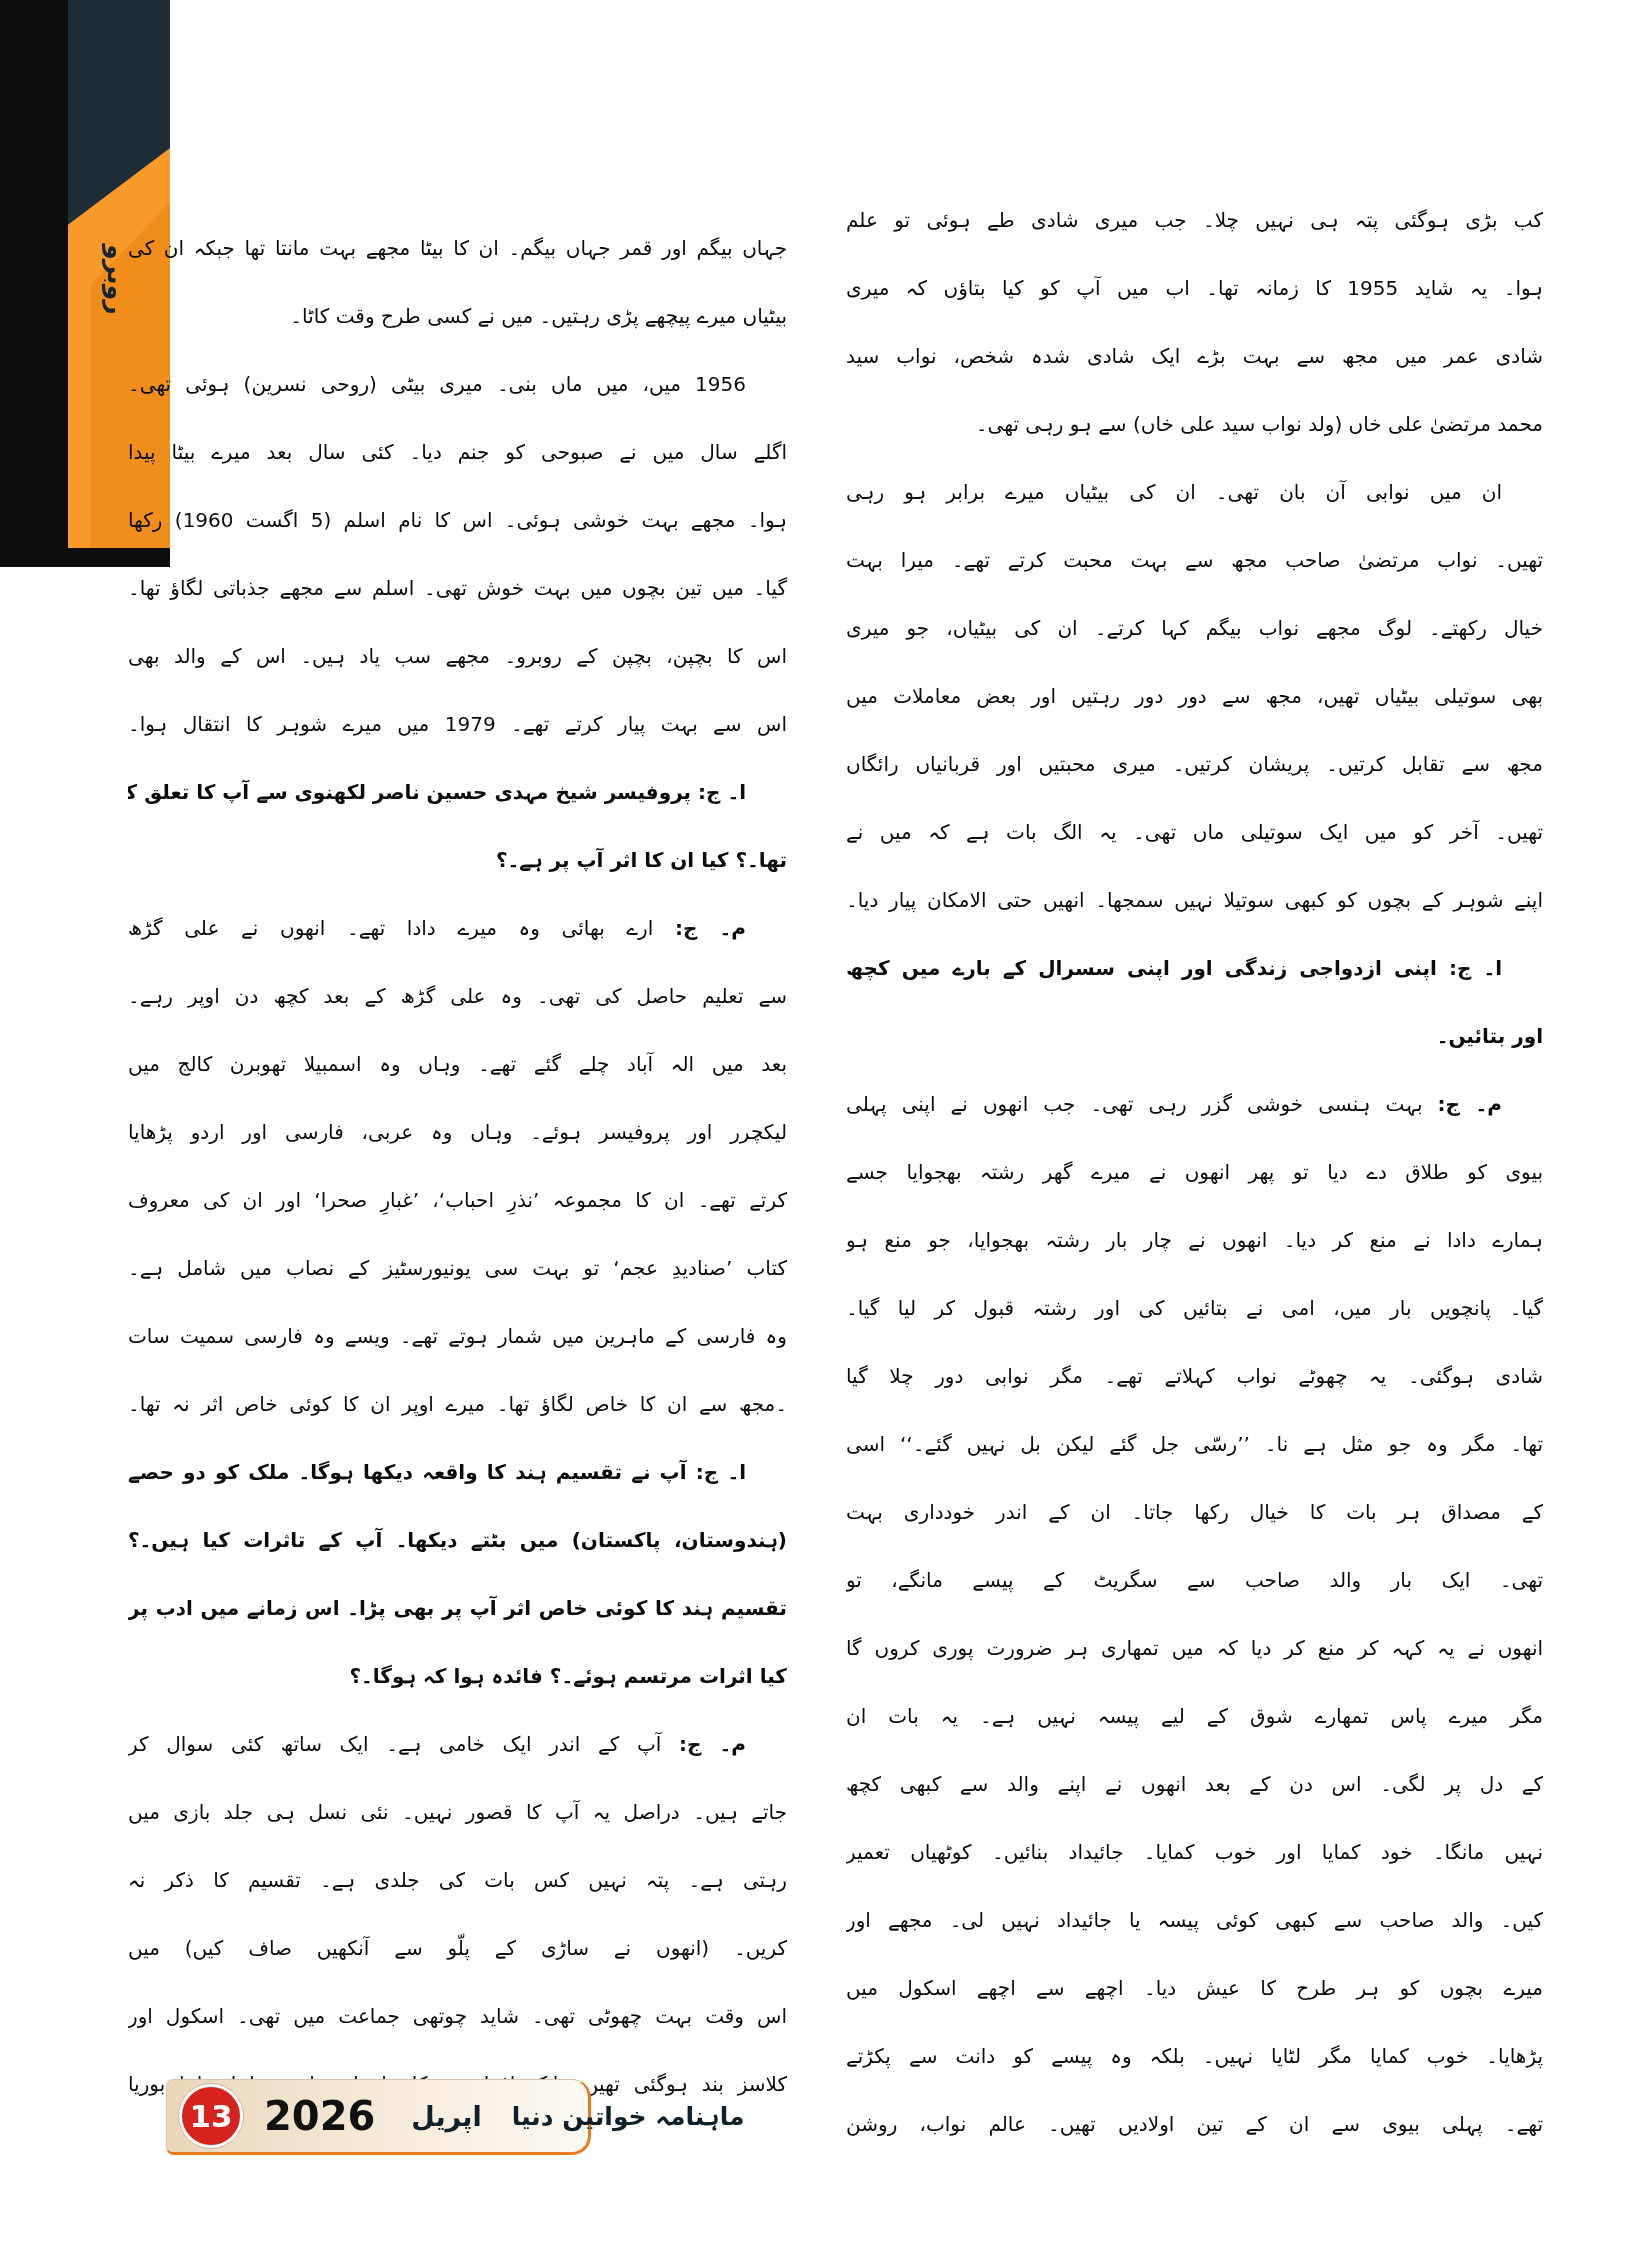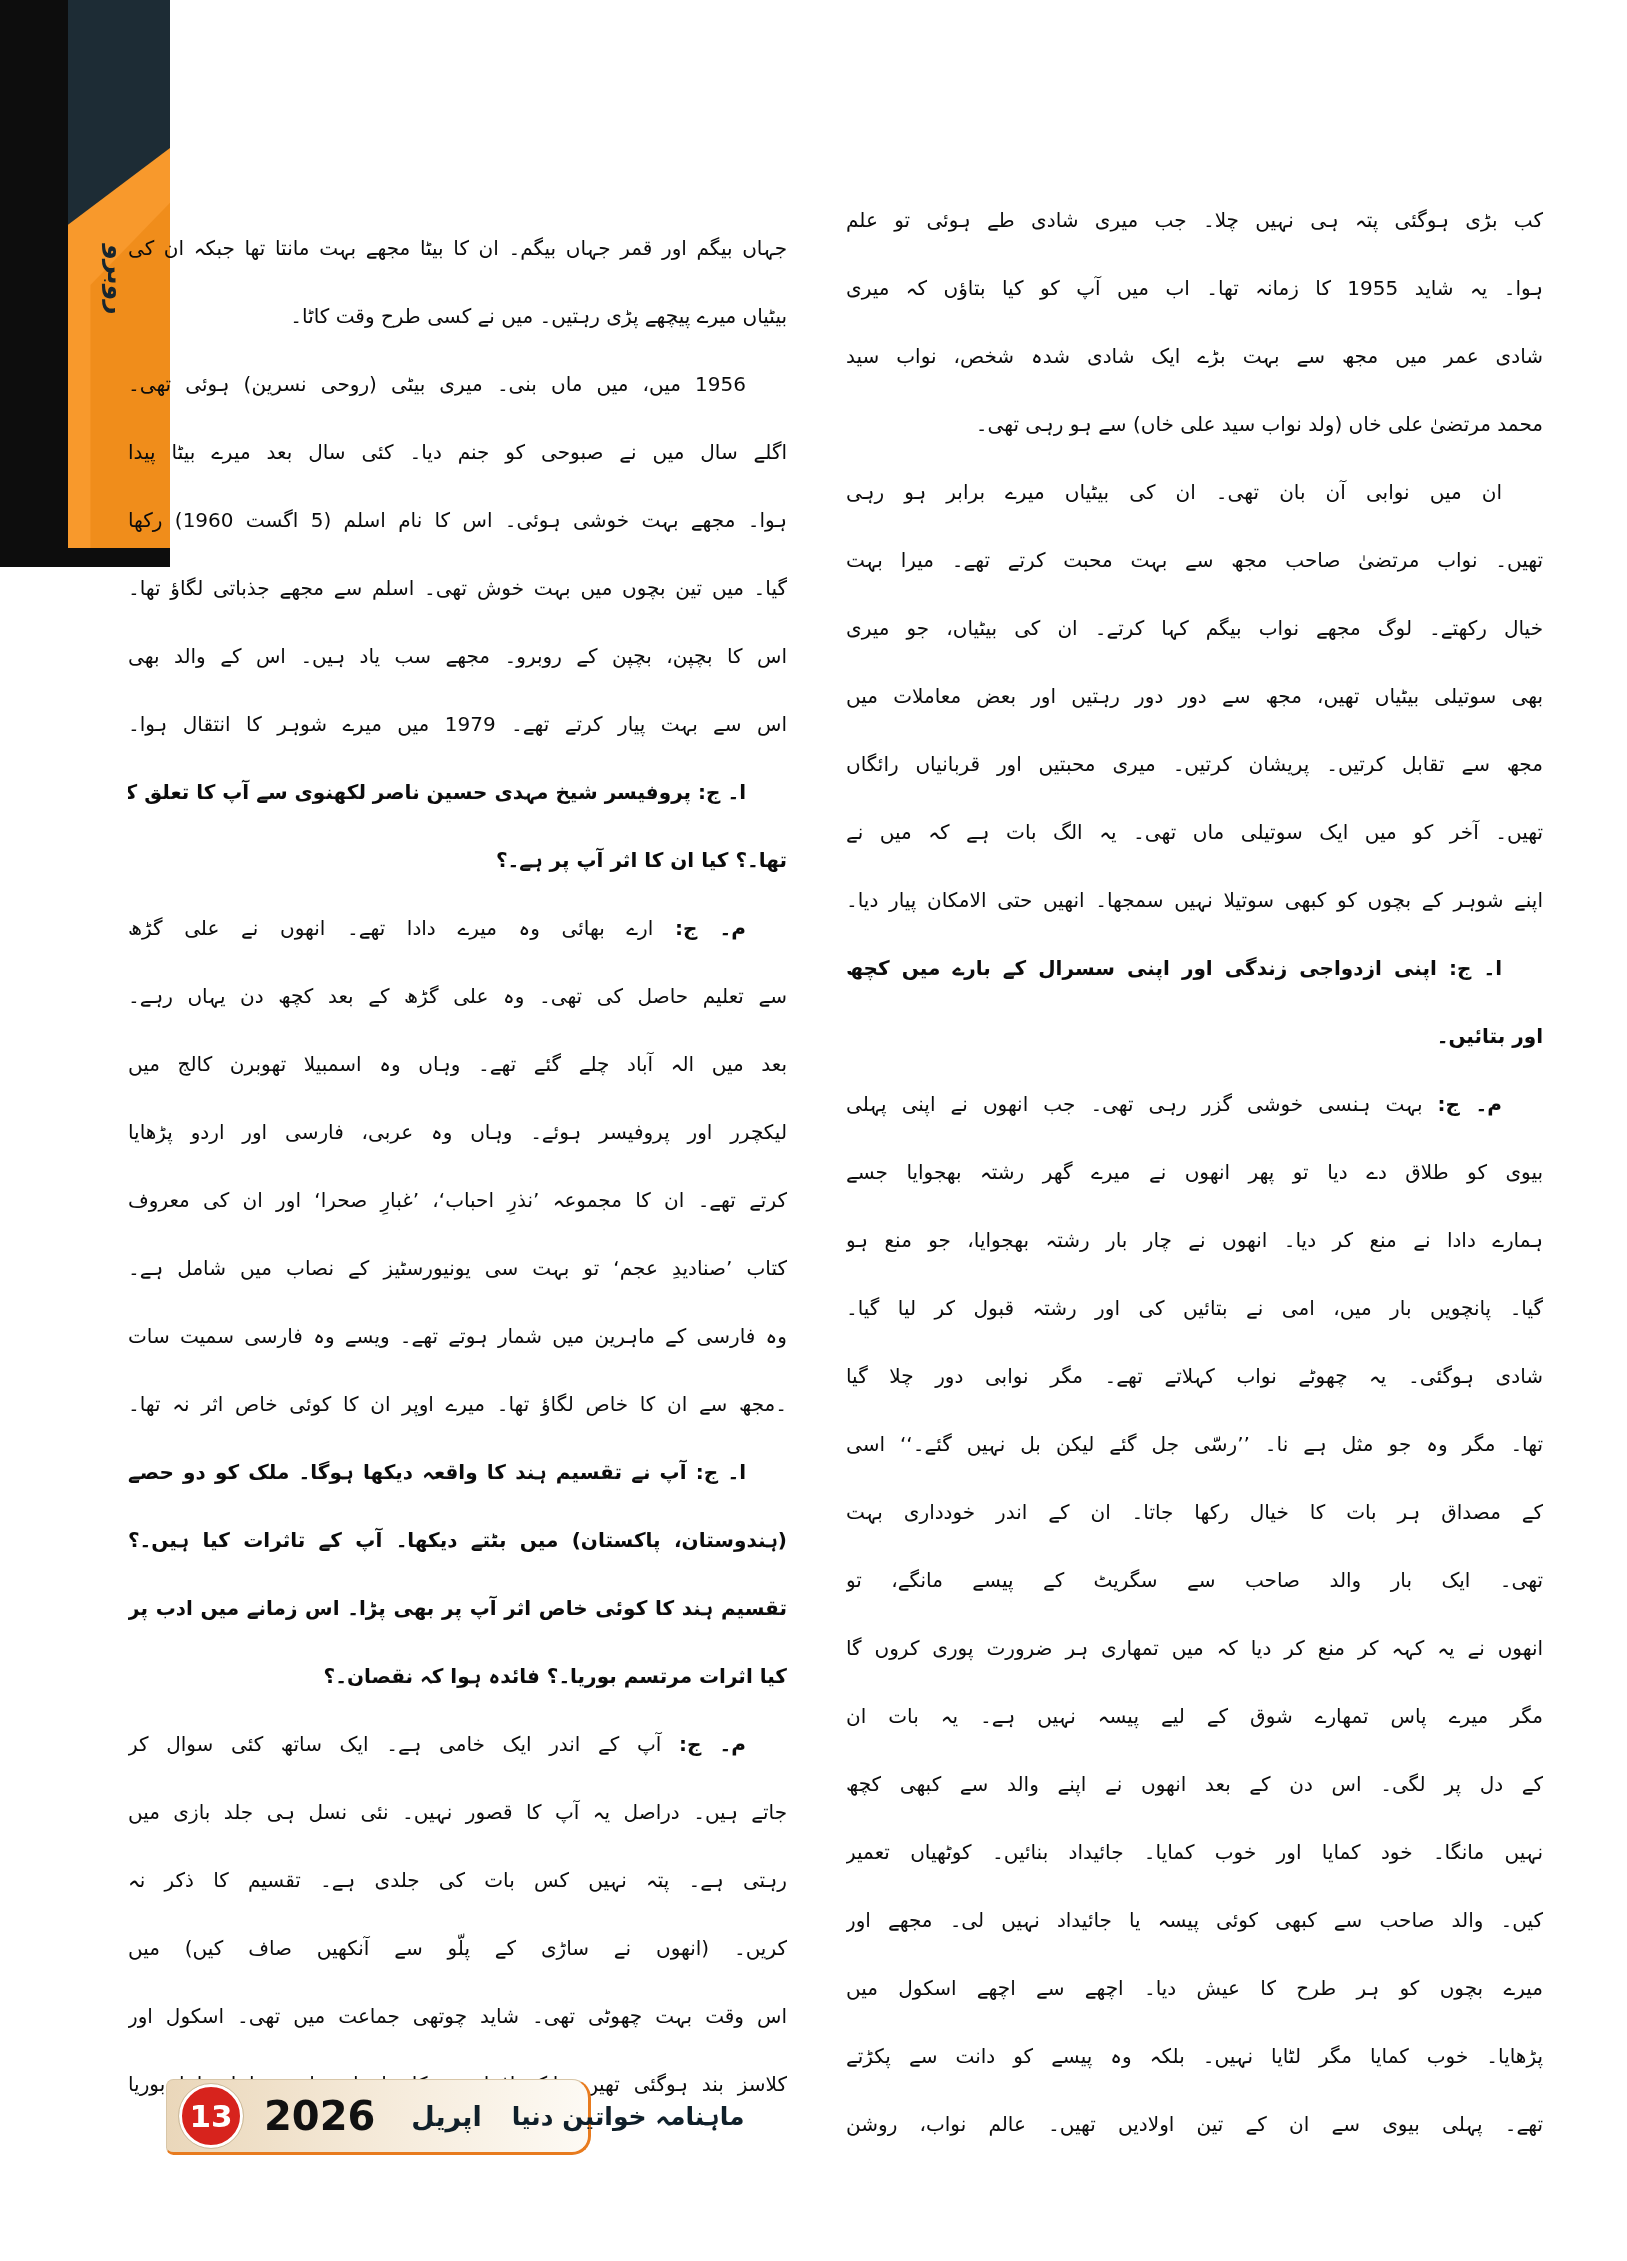--- a/index.html
+++ b/index.html
@@ -139,31 +139,31 @@
       <div class="line end">بیٹیاں میرے پیچھے پڑی رہتیں۔ میں نے کسی طرح وقت کاٹا۔</div>
       <div class="line ind">1956 میں، میں ماں بنی۔ میری بیٹی (روحی نسرین) ہوئی تھی۔</div>
       <div class="line">اگلے سال میں نے صبوحی کو جنم دیا۔ کئی سال بعد میرے بیٹا پیدا</div>
       <div class="line">ہوا۔ مجھے بہت خوشی ہوئی۔ اس کا نام اسلم (5 اگست 1960) رکھا</div>
       <div class="line">گیا۔ میں تین بچوں میں بہت خوش تھی۔ اسلم سے مجھے جذباتی لگاؤ تھا۔</div>
       <div class="line">اس کا بچپن، بچپن کے روبرو۔ مجھے سب یاد ہیں۔ اس کے والد بھی</div>
       <div class="line">اس سے بہت پیار کرتے تھے۔ 1979 میں میرے شوہر کا انتقال ہوا۔</div>
       <div class="line b ind">ا۔ ج: پروفیسر شیخ مہدی حسین ناصر لکھنوی سے آپ کا تعلق کیا</div>
       <div class="line end b">تھا۔؟ کیا ان کا اثر آپ پر ہے۔؟</div>
       <div class="line ind"><b>م۔ ج:</b> ارے بھائی وہ میرے دادا تھے۔ انھوں نے علی گڑھ</div>
-      <div class="line">سے تعلیم حاصل کی تھی۔ وہ علی گڑھ کے بعد کچھ دن یہاں رہے۔</div>
+      <div class="line">سے تعلیم حاصل کی تھی۔ وہ علی گڑھ کے بعد کچھ دن اوپر رہے۔</div>
       <div class="line">بعد میں الہ آباد چلے گئے تھے۔ وہاں وہ اسمبیلا تھوبرن کالج میں</div>
       <div class="line">لیکچرر اور پروفیسر ہوئے۔ وہاں وہ عربی، فارسی اور اردو پڑھایا</div>
       <div class="line">کرتے تھے۔ ان کا مجموعہ ’نذرِ احباب‘، ’غبارِ صحرا‘ اور ان کی معروف</div>
       <div class="line">کتاب ’صنادیدِ عجم‘ تو بہت سی یونیورسٹیز کے نصاب میں شامل ہے۔</div>
       <div class="line">وہ فارسی کے ماہرین میں شمار ہوتے تھے۔ ویسے وہ فارسی سمیت سات</div>
       <div class="line">۔مجھ سے ان کا خاص لگاؤ تھا۔ میرے اوپر ان کا کوئی خاص اثر نہ تھا۔</div>
       <div class="line b ind">ا۔ ج: آپ نے تقسیم ہند کا واقعہ دیکھا ہوگا۔ ملک کو دو حصے</div>
       <div class="line b">(ہندوستان، پاکستان) میں بٹتے دیکھا۔ آپ کے تاثرات کیا ہیں۔؟</div>
       <div class="line b">تقسیم ہند کا کوئی خاص اثر آپ پر بھی پڑا۔ اس زمانے میں ادب پر</div>
-      <div class="line end b">کیا اثرات مرتسم بوریا۔؟ فائدہ ہوا کہ نقصان۔؟</div>
+      <div class="line end b">کیا اثرات مرتسم ہوئے۔؟ فائدہ ہوا کہ ہوگا۔؟</div>
       <div class="line ind"><b>م۔ ج:</b> آپ کے اندر ایک خامی ہے۔ ایک ساتھ کئی سوال کر</div>
       <div class="line">جاتے ہیں۔ دراصل یہ آپ کا قصور نہیں۔ نئی نسل ہی جلد بازی میں</div>
       <div class="line">رہتی ہے۔ پتہ نہیں کس بات کی جلدی ہے۔ تقسیم کا ذکر نہ</div>
       <div class="line">کریں۔ (انھوں نے ساڑی کے پلّو سے آنکھیں صاف کیں) میں</div>
       <div class="line">اس وقت بہت چھوٹی تھی۔ شاید چوتھی جماعت میں تھی۔ اسکول اور</div>
       <div class="line">کلاسز بند ہوگئی تھیں۔ ایک افراتفری کا ماحول تھا۔ مسلمان اپنا بوریا</div>
     </div>
 
   <div class="footer-bar">
     <div class="page-badge">13</div>

